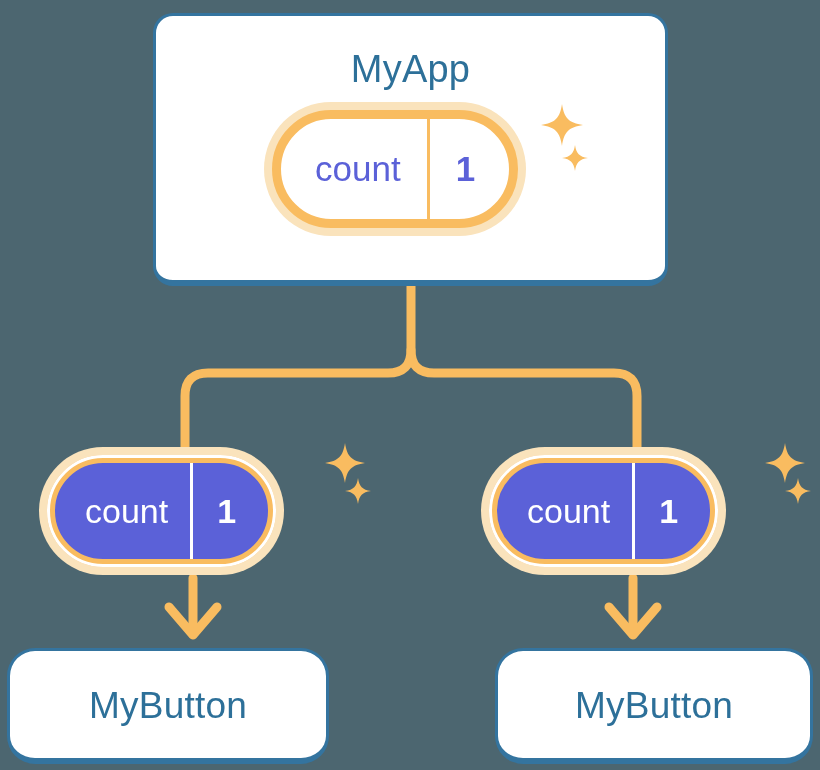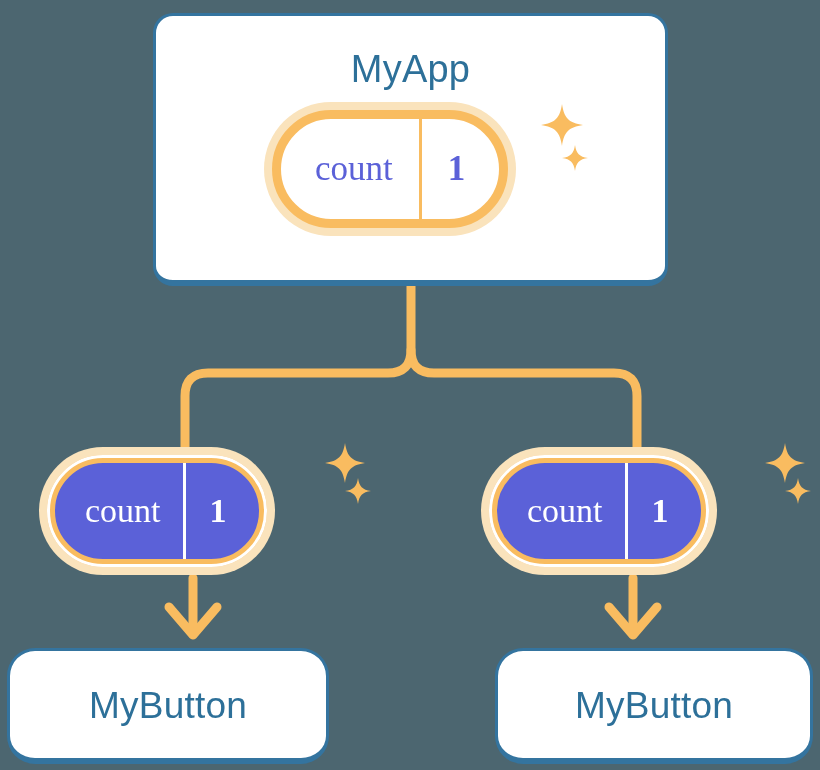--- a/index.html
+++ b/index.html
@@ -92,21 +92,20 @@
     
     border: 9px solid #f9bc60;
     box-shadow: 0 0 0 8px #fae3bc;
   }
 
   .pill .seg {
     display: flex;
     align-items: center;
     justify-content: center;
     box-sizing: border-box;
-    font-family: Liberation Serif, serif;
   }
 
   .pill .seg-key {
     padding: 0 26px 0 34px;
   }
   .pill .seg-val {
     padding: 0 34px 0 26px;
   }
 
   

